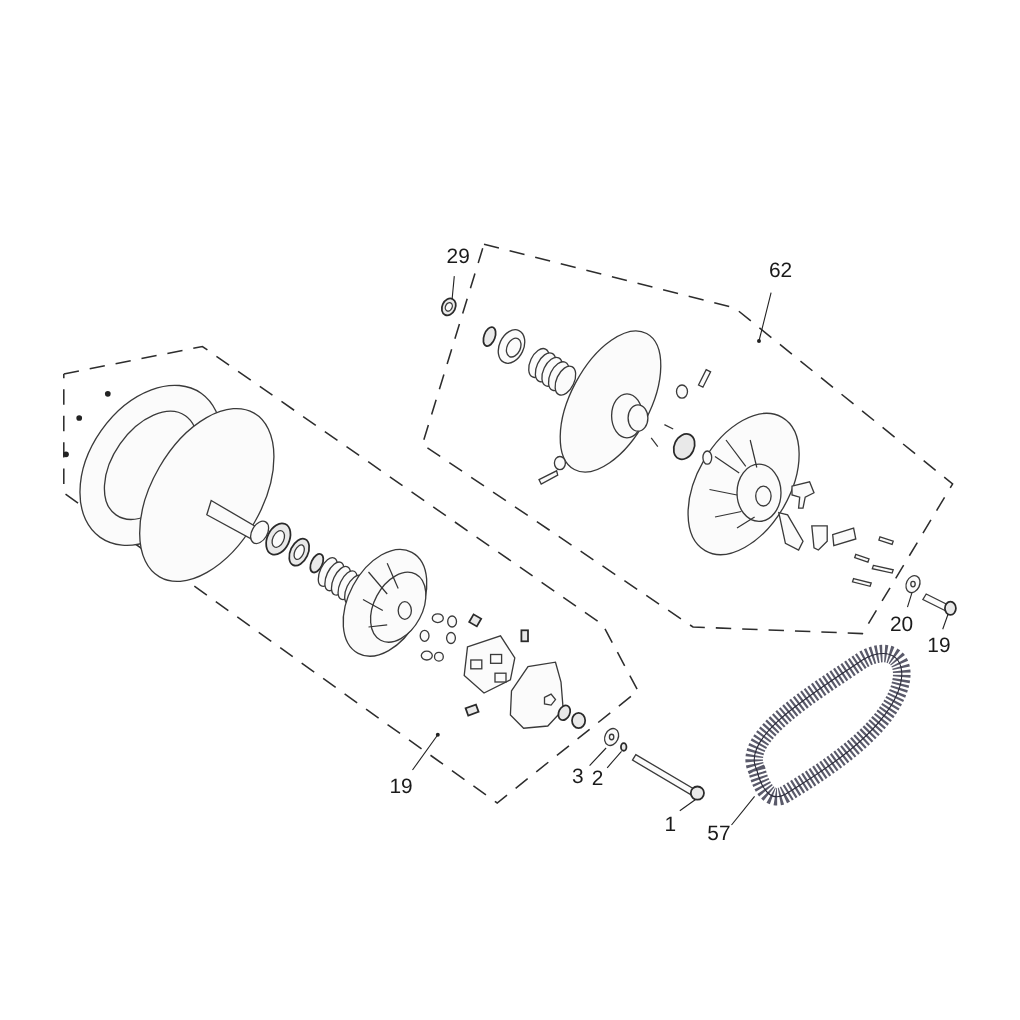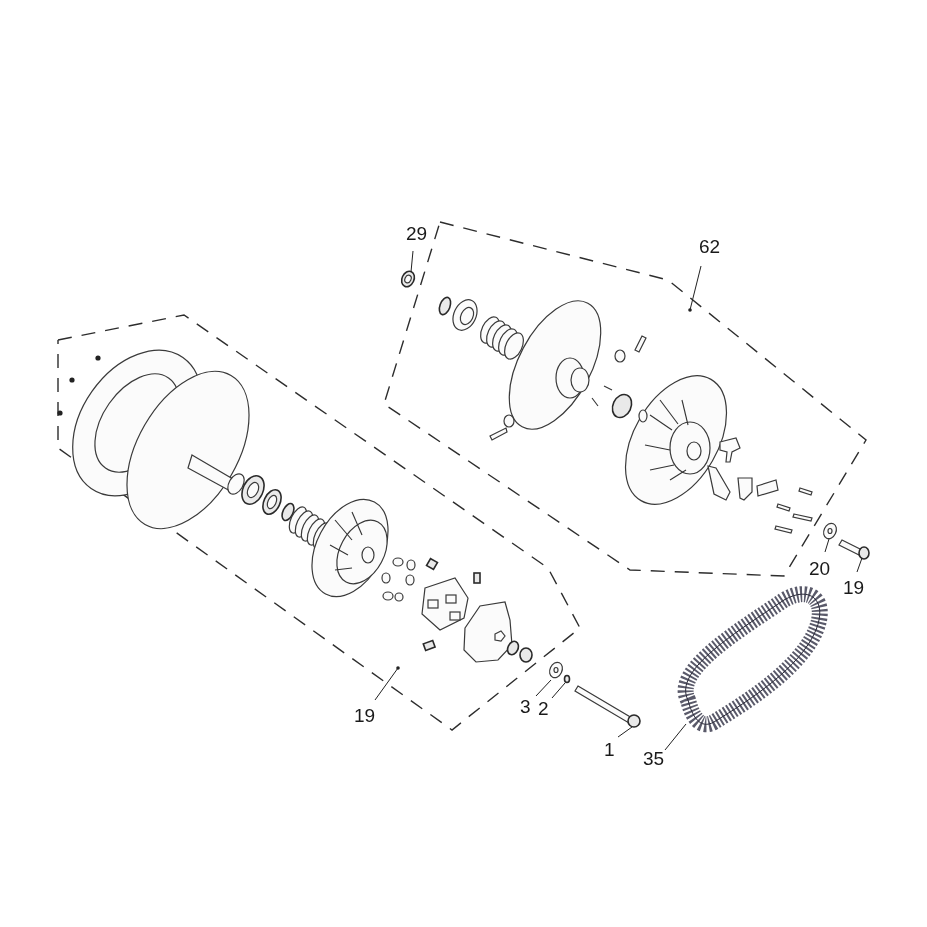--- a/index.html
+++ b/index.html
@@ -214,13 +214,13 @@
 </svg>
 
 <div class="callout" style="left:406px;top:224px;">29</div>
 <div class="callout" style="left:699px;top:237px;">62</div>
 <div class="callout" style="left:809px;top:559px;">20</div>
 <div class="callout" style="left:843px;top:578px;">19</div>
 <div class="callout" style="left:354px;top:706px;">19</div>
 <div class="callout" style="left:520px;top:697px;">3</div>
 <div class="callout" style="left:538px;top:699px;">2</div>
 <div class="callout" style="left:604px;top:740px;">1</div>
-<div class="callout" style="left:643px;top:749px;">35</div>
+<div class="callout" style="left:643px;top:749px;">57</div>
 
 </body></html>

